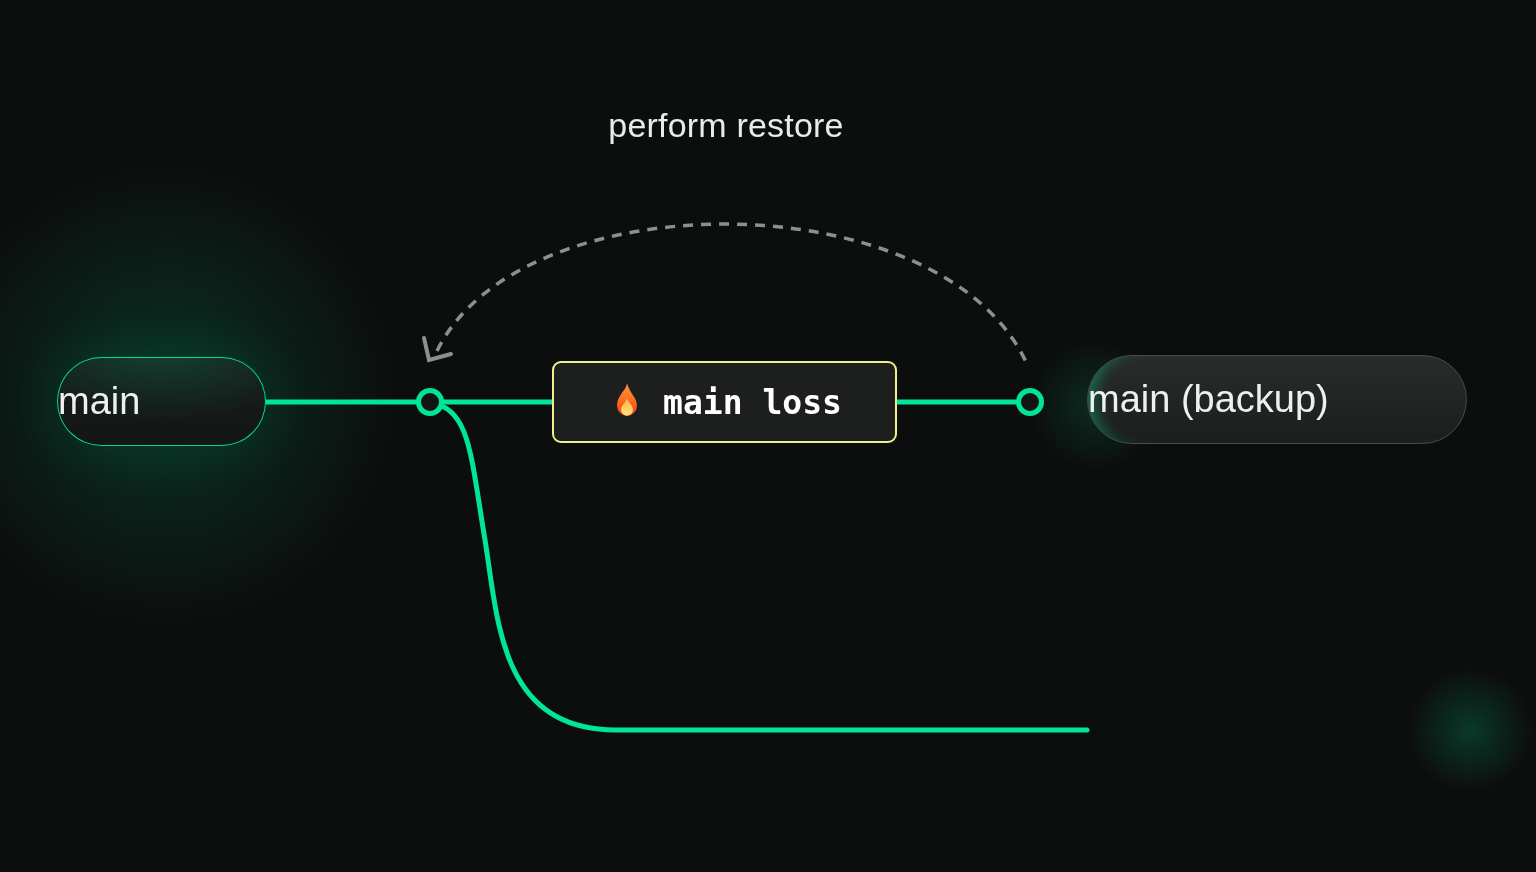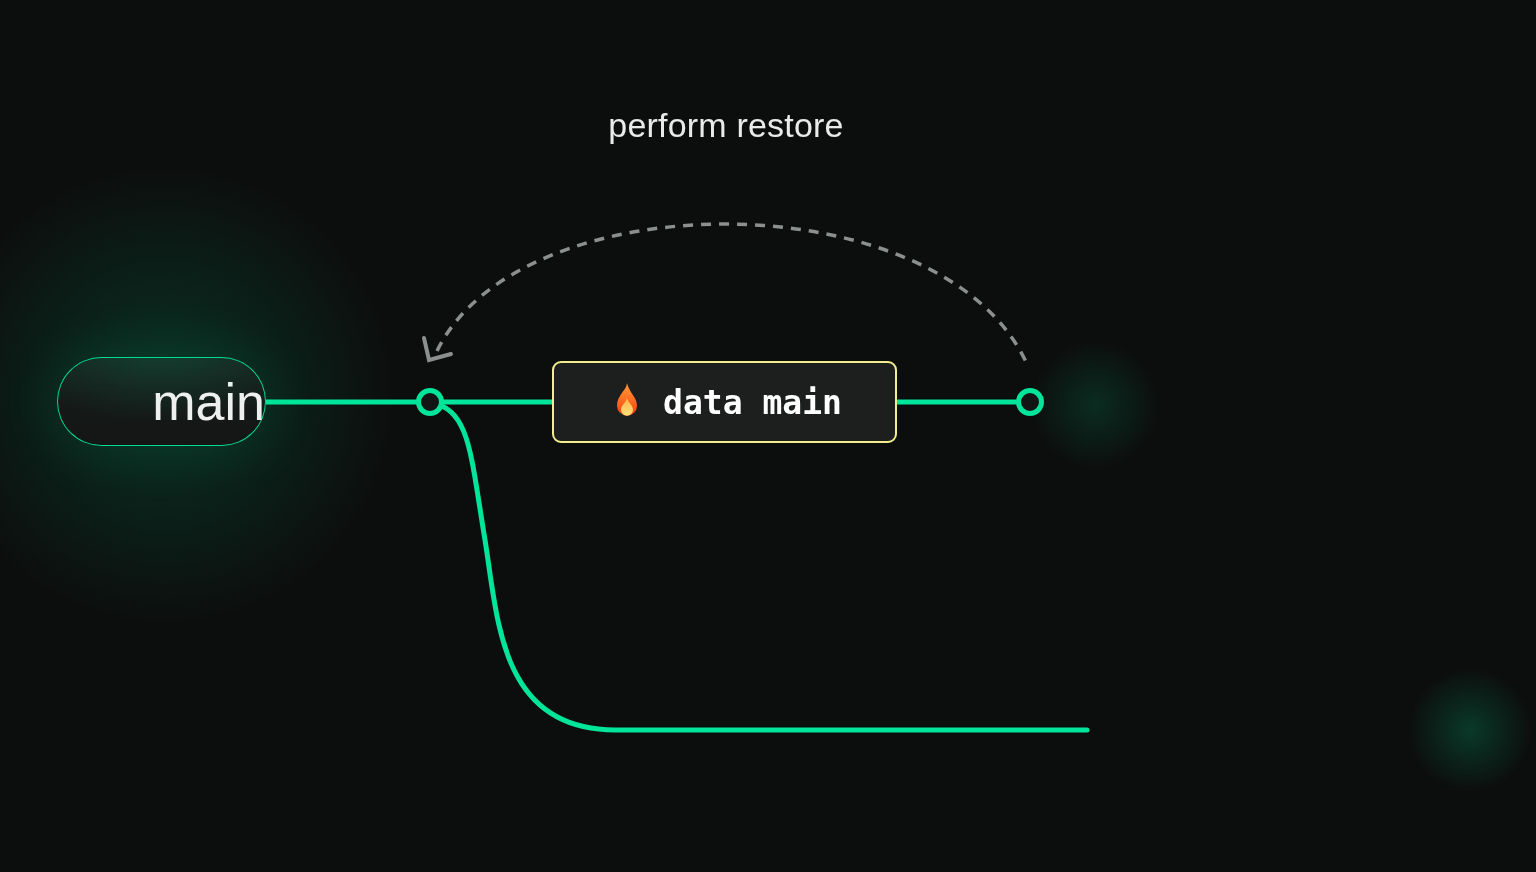--- a/index.html
+++ b/index.html
@@ -35,23 +35,23 @@
   
   .caption {
     position: absolute; left: 426px; top: 102px; width: 600px;
     text-align: center; z-index: 2;
     color: #e9ebea; font-size: 34px; line-height: 46px;
     letter-spacing: 0.2px;
   }
   
   .pill {
     position: absolute; z-index: 2;
-    display: flex; align-items: center; justify-content: flex-end;
+    display: flex; align-items: center; justify-content: flex-start;
     border-radius: 46px;
-    color: #eef0ef; font-size: 52px;
+    color: #eef0ef; font-size: 38px;
     box-sizing: border-box;
   }
   .pill-main {
     left: 57px; top: 357px; width: 209px; height: 89px;
     border: 1.5px solid rgba(0,229,153,0.95);
     background:
       radial-gradient(130% 150% at 50% -20%, rgba(0,229,153,0.20), rgba(0,229,153,0.0) 62%),
       linear-gradient(180deg, #181c1a 0%, #131615 100%);
     box-shadow: 0 0 60px 4px rgba(0,229,153,0.10);
   }
@@ -123,18 +123,21 @@
           <stop offset="1" stop-color="#f23d14"></stop>
         </linearGradient>
         <linearGradient id="flameCore" x1="0" y1="0" x2="0" y2="1">
           <stop offset="0" stop-color="#ffb347"></stop>
           <stop offset="1" stop-color="#ffe27a"></stop>
         </linearGradient>
       </defs>
       <path d="M16 1 C 15.4 7 8 10.5 8 19 a 8 8 0 0 0 16 0 C 24 12.5 18.5 9.5 16 1 Z" fill="url(#flameBody)"></path>
       <path d="M16 12.5 C 15.2 17 11.2 18.2 11.2 22.2 a 4.8 4.8 0 0 0 9.6 0 C 20.8 18.2 17 17 16 12.5 Z" fill="url(#flameCore)"></path>
     </svg>
-    <span class="loss-label">data main</span>
+    <span class="loss-label">main loss</span>
   </div>
 
+  <div class="pill pill-gray pill-backup">
+    <span>main (backup)</span>
+  </div>
 
 
 </div>
 
 </body></html>

